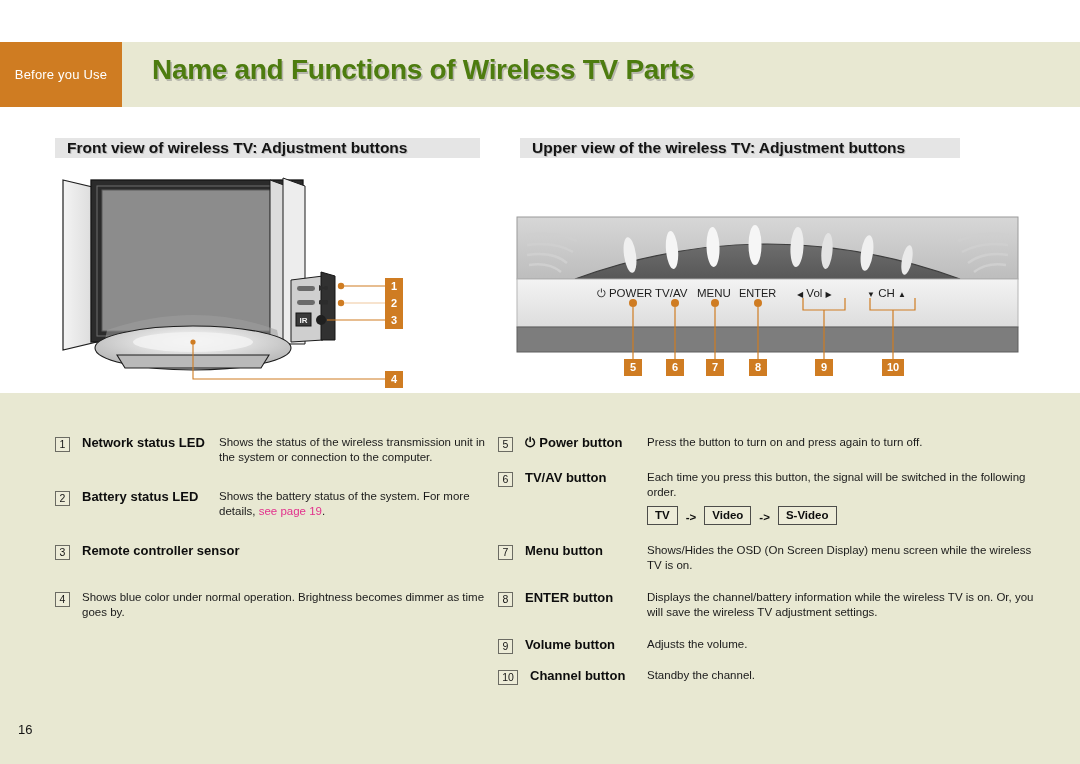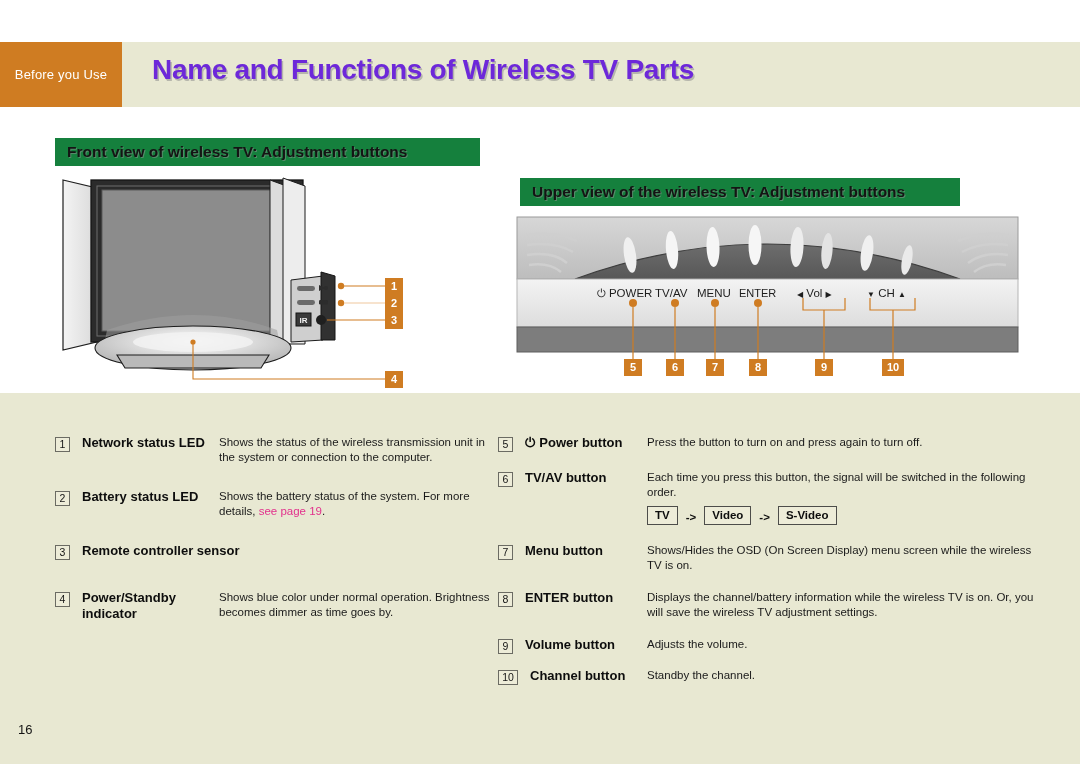--- a/index.html
+++ b/index.html
@@ -34,44 +34,44 @@
   #header-tab .tab-label {
     color: #ffffff;
     font-size: 13px;
     letter-spacing: .2px;
   }
   #page-title {
     position: absolute;
     left: 152px; top: 54px;
     font-size: 28px;
     font-weight: bold;
-    color: #6d28d9;
+    color: #4d7c0f;
     letter-spacing: -0.3px;
     text-shadow: 1.5px 1.5px 0 rgba(140,140,140,.55);
     white-space: nowrap;
   }
 
   
   .section-bar {
     position: absolute;
-    height: 28px;
-    background: #15803d;
+    height: 20px;
+    background: #e5e5e5;
     display: flex;
     align-items: center;
   }
   .section-bar .bar-text {
     font-size: 15.5px;
     font-weight: bold;
     color: #141414;
     white-space: nowrap;
     padding-left: 12px;
     text-shadow: 1px 1px 0 rgba(150,150,150,.5);
   }
   #section-bar-left  { left: 55px;  top: 138px; width: 425px; }
-  #section-bar-right { left: 520px; top: 138px; width: 440px; margin-top: 40px; }
+  #section-bar-right { left: 520px; top: 138px; width: 440px; }
 
   
   #lower-panel {
     position: absolute;
     left: 0; top: 393px;
     width: 1080px; height: 371px;
     background: #e8e8d2;
   }
 
   
@@ -380,21 +380,20 @@
     </span>
   </div>
 
   <div class="desc-row" style="margin-bottom:30px;">
     <span class="num-box">3</span>
     <span class="desc-name" style="flex:0 0 auto; width:auto;">Remote controller sensor</span>
   </div>
 
   <div class="desc-row">
     <span class="num-box">4</span>
-    <span class="desc-name">Power/Standby indicator</span>
     <span class="desc-body">Shows blue color under normal operation. Brightness becomes dimmer as time goes by.</span>
   </div>
 
 </div>
 
 <div id="desc-right">
 
   <div class="desc-row" style="margin-bottom:18px;">
     <span class="num-box">5</span>
     <span class="desc-name">

